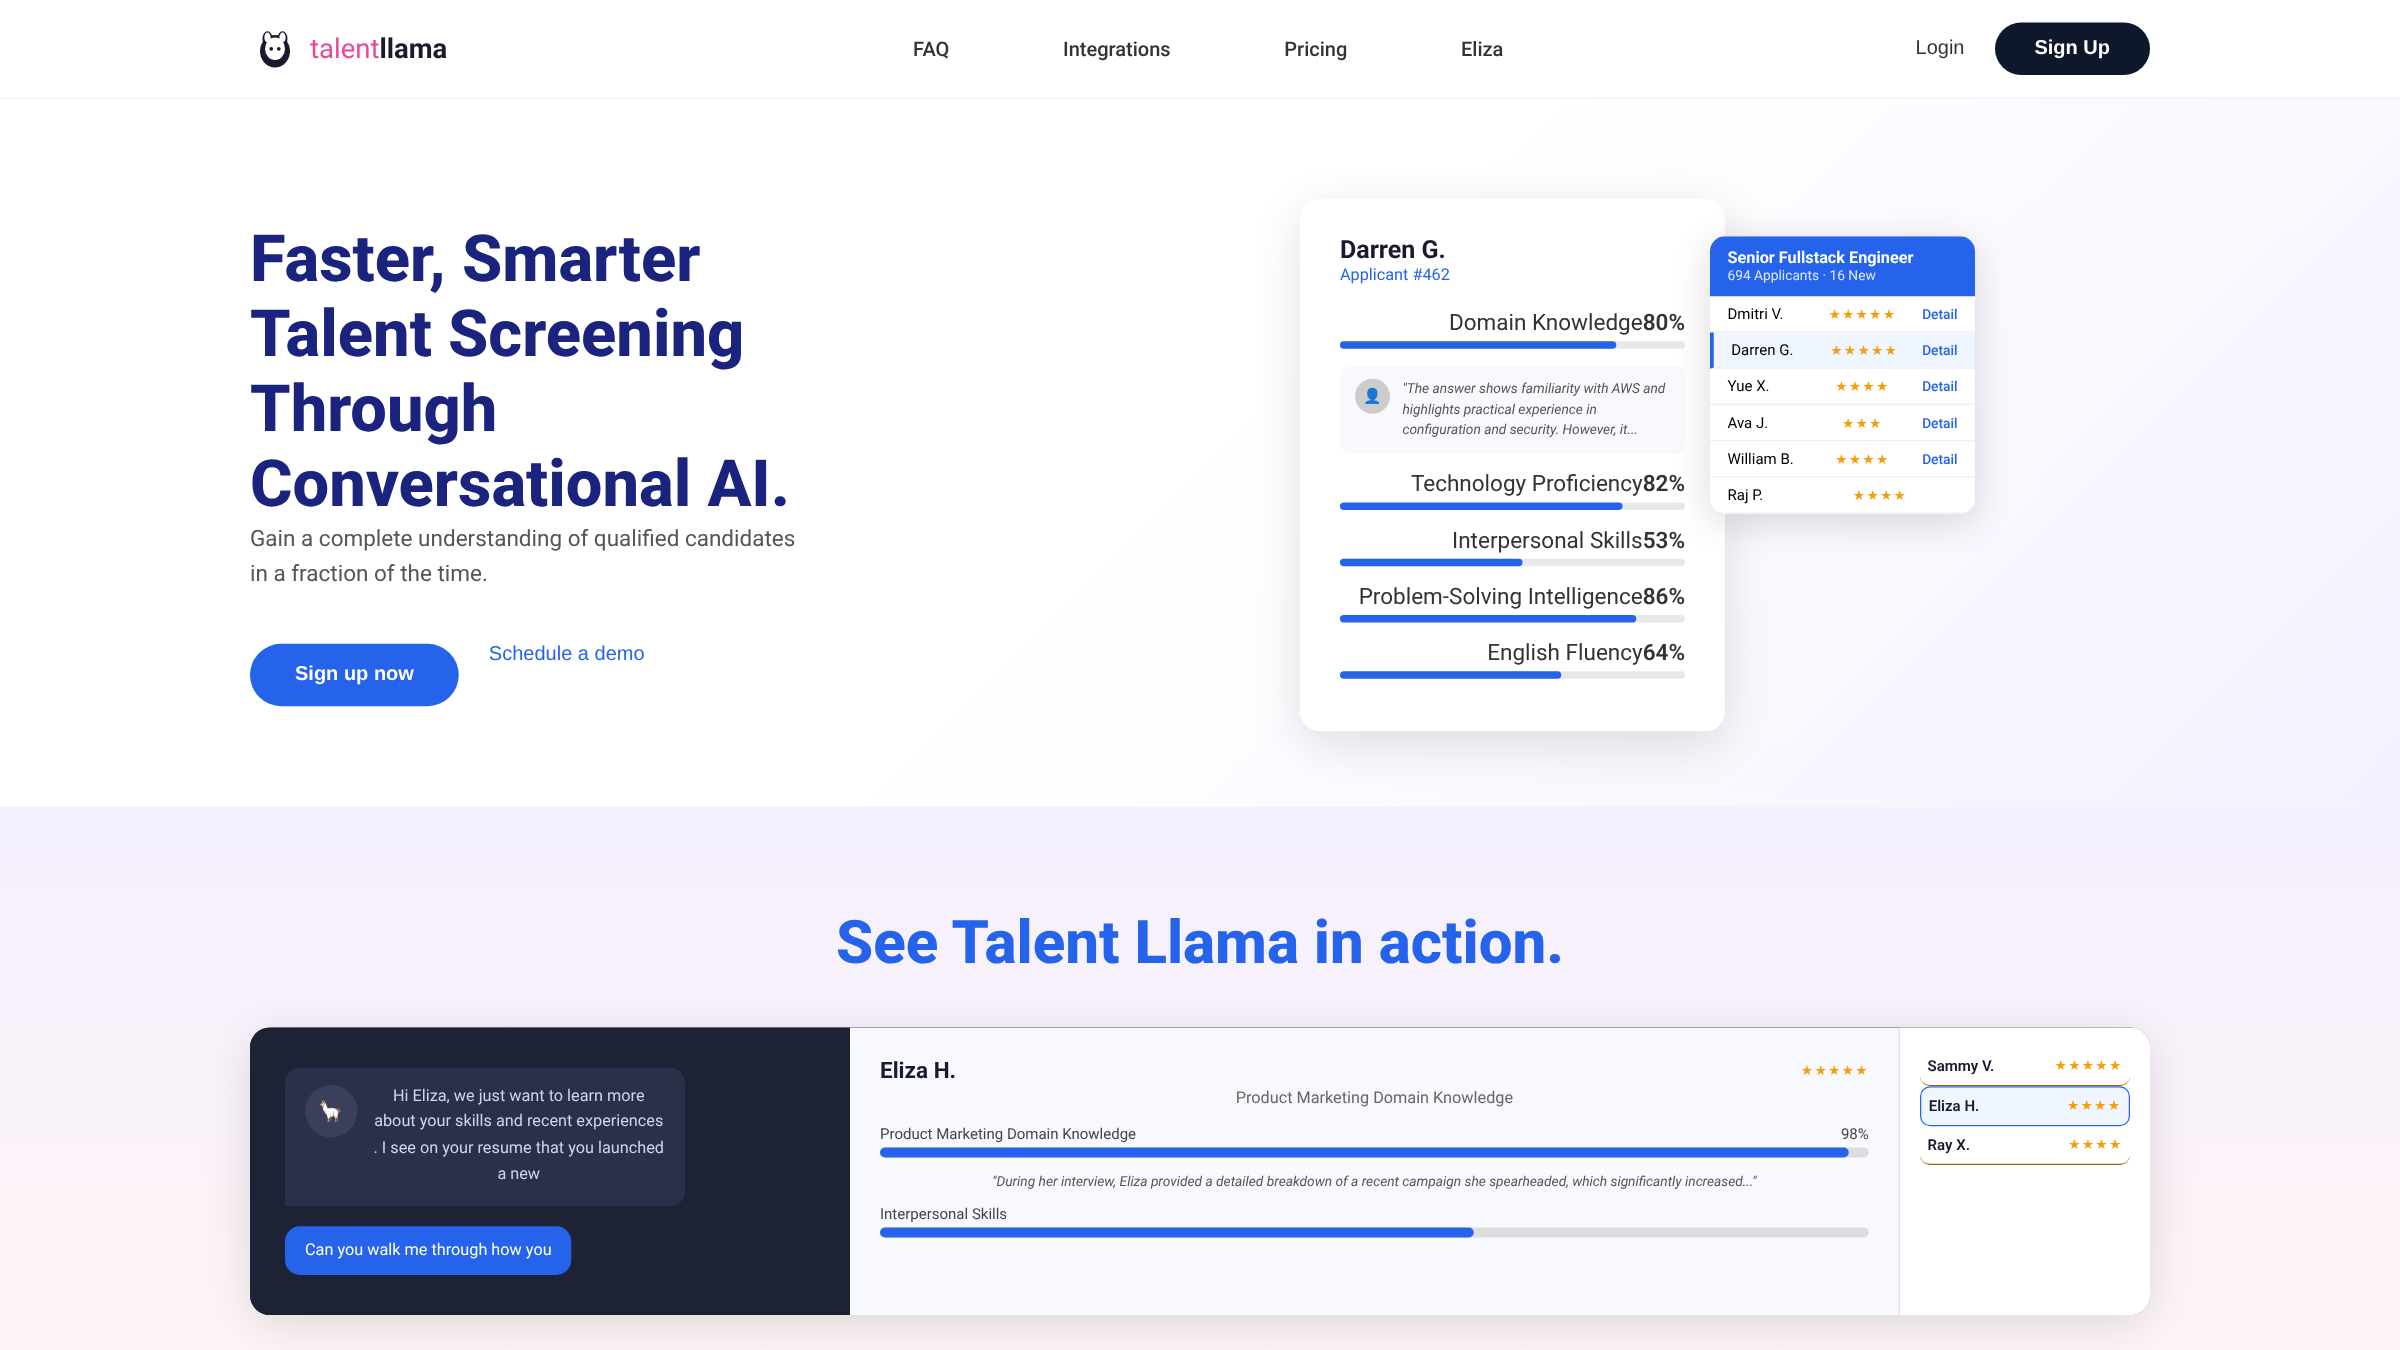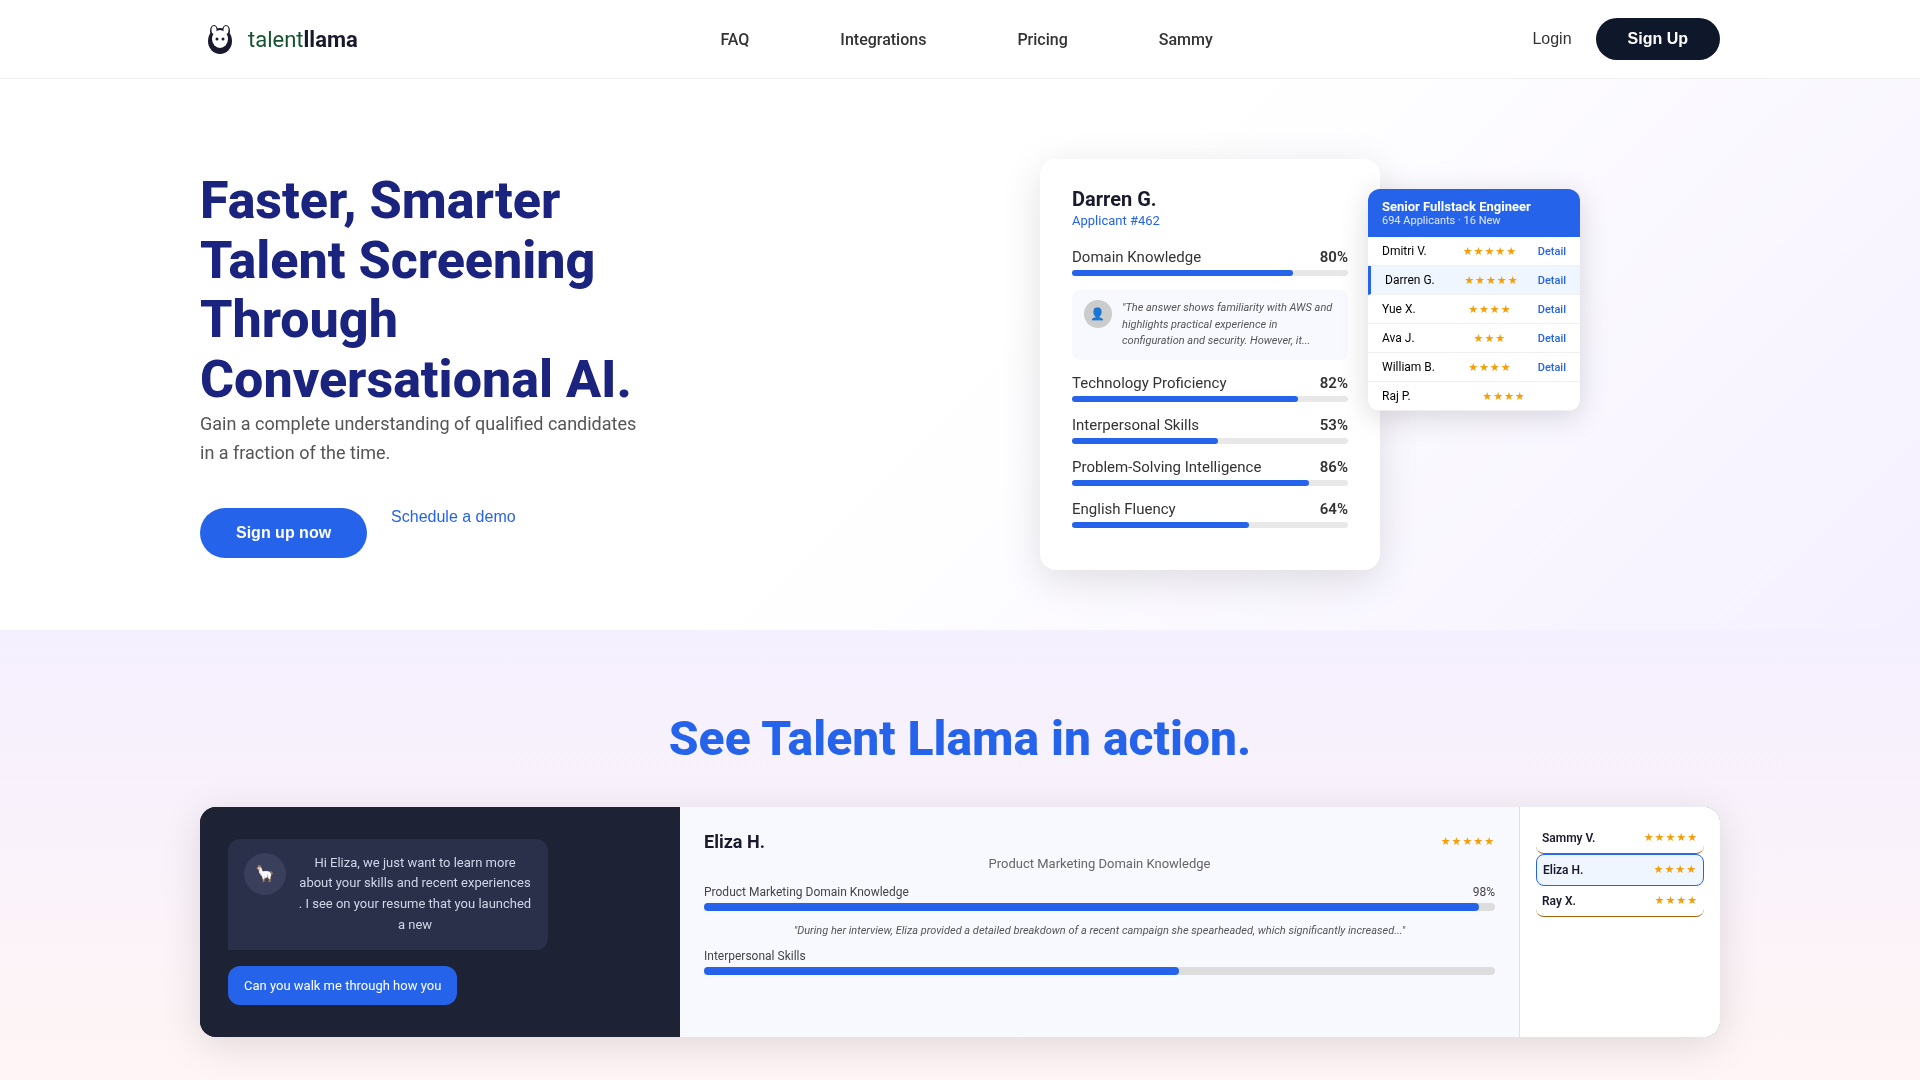--- a/index.html
+++ b/index.html
@@ -26,21 +26,21 @@
       gap: 8px;
       font-size: 22px;
       font-weight: 700;
       color: #1a1a2e;
       text-decoration: none;
     }
     .logo-icon {
       width: 40px;
       height: 40px;
     }
-    .logo span.brand-light { font-weight: 400; color: #14532d; }
+    .logo span.brand-light { font-weight: 400; color: #ec4899; }
     .logo span.brand-bold { font-weight: 700; color: #1a1a2e; }
     .nav-links {
       display: flex;
       gap: 48px;
       align-items: center;
     }
     .nav-links a {
       text-decoration: none;
       color: #333;
       font-size: 16px;
@@ -150,25 +150,25 @@
     }
     .candidate-id {
       font-size: 13px;
       color: #2563EB;
       margin-bottom: 20px;
     }
     .skill-row {
       margin-bottom: 14px;
     }
     .skill-label {
-      font-size: 15px;
+      font-size: 18px;
       color: #333;
       margin-bottom: 4px;
       display: flex;
-      justify-content: space-between;
+      justify-content: flex-end;
       align-items: center;
     }
     .skill-label span.pct {
       font-weight: 600;
       color: #333;
     }
     .skill-bar-bg {
       background: #e8e8e8;
       border-radius: 4px;
       height: 6px;
@@ -415,21 +415,21 @@
     </svg>
     <span>
       <span class="brand-light">talent</span><span class="brand-bold">llama</span>
     </span>
   </a>
 
   <div class="nav-links">
     <a href="#">FAQ</a>
     <a href="#">Integrations</a>
     <a href="#">Pricing</a>
-    <a href="#">Sammy</a>
+    <a href="#">Eliza</a>
   </div>
 
   <div class="nav-actions">
     <button class="login-btn">Login</button>
     <button class="signup-btn">Sign Up</button>
   </div>
 </nav>
 
 <section class="hero">
   <div class="hero-left">

